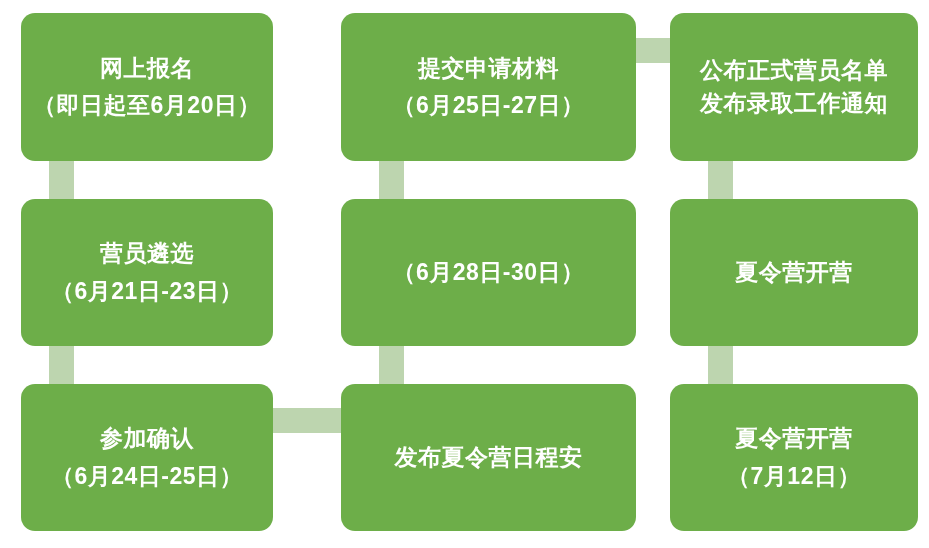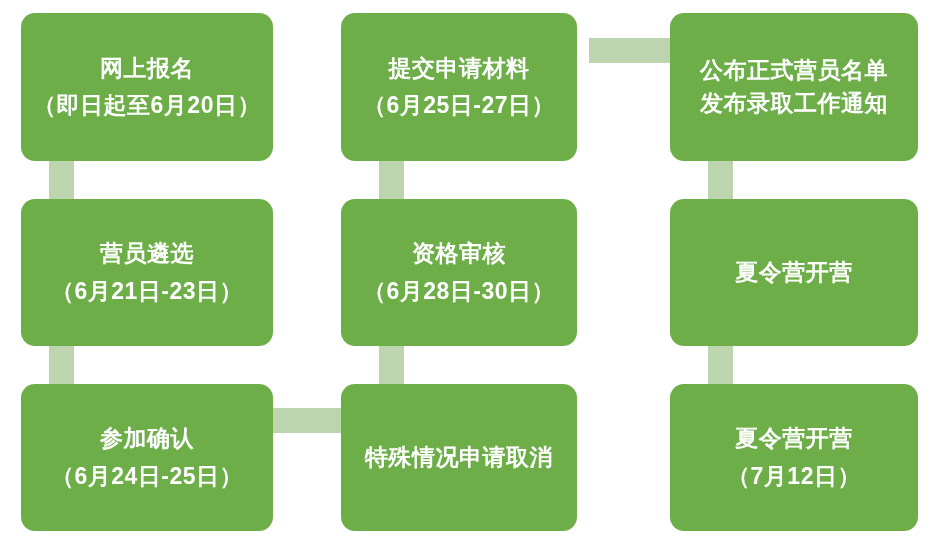--- a/index.html
+++ b/index.html
@@ -45,21 +45,21 @@
   .connector {
     position: absolute;
     background: #BDD5AF;
     z-index: 1;
   }
 
   
   
   
   .c1 { left: 8px;  width: 252px; margin-left: 13px; }
-  .c2 { left: 341px; width: 236px; }
+  .c2 { left: 341px; width: 295px; }
   .c3 { left: 670px; width: 248px; }
   .r1 { top: 13px;  height: 148px; }
   .r2 { top: 199px; height: 147px; }
   .r3 { top: 384px; height: 147px; }
 
   
   .v-c1-r12 { left: 49px;  top: 161px; width: 25px; height: 39px; }
   .v-c1-r23 { left: 49px;  top: 346px; width: 25px; height: 39px; }
   .v-c2-r12 { left: 379px; top: 161px; width: 25px; height: 39px; }
   .v-c2-r23 { left: 379px; top: 346px; width: 25px; height: 39px; }
@@ -98,35 +98,34 @@
     <span class="line">公布正式营员名单</span>
     <span class="line">发布录取工作通知</span>
   </div>
 
   <div class="node c1 r2">
     <span class="line">营员遴选</span>
     <span class="line">（6月21日-23日）</span>
   </div>
 
   <div class="node c2 r2">
-    <span class="line">资格审核</span>
     <span class="line">（6月28日-30日）</span>
   </div>
 
   <div class="node c3 r2 tight">
     <span class="line">夏令营开营</span>
   </div>
 
   <div class="node c1 r3">
     <span class="line">参加确认</span>
     <span class="line">（6月24日-25日）</span>
   </div>
 
   <div class="node c2 r3">
-    <span class="line">特殊情况申请取消</span>
+    <span class="line">发布夏令营日程安</span>
   </div>
 
   <div class="node c3 r3">
     <span class="line">夏令营开营</span>
     <span class="line">（7月12日）</span>
   </div>
 
 </div>
 
 </body></html>

